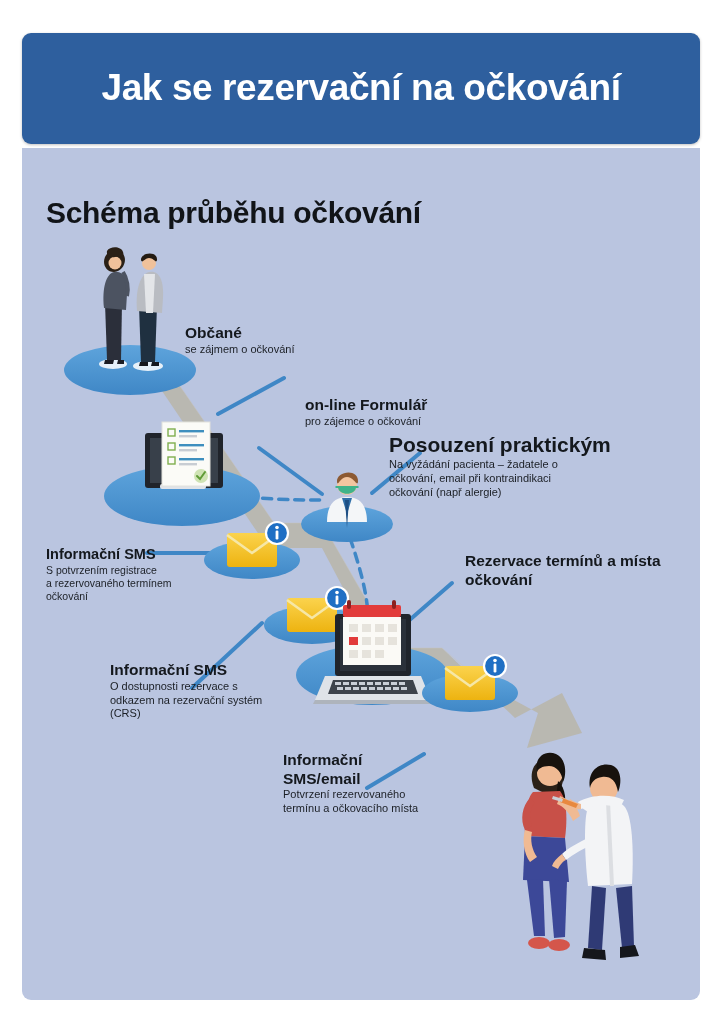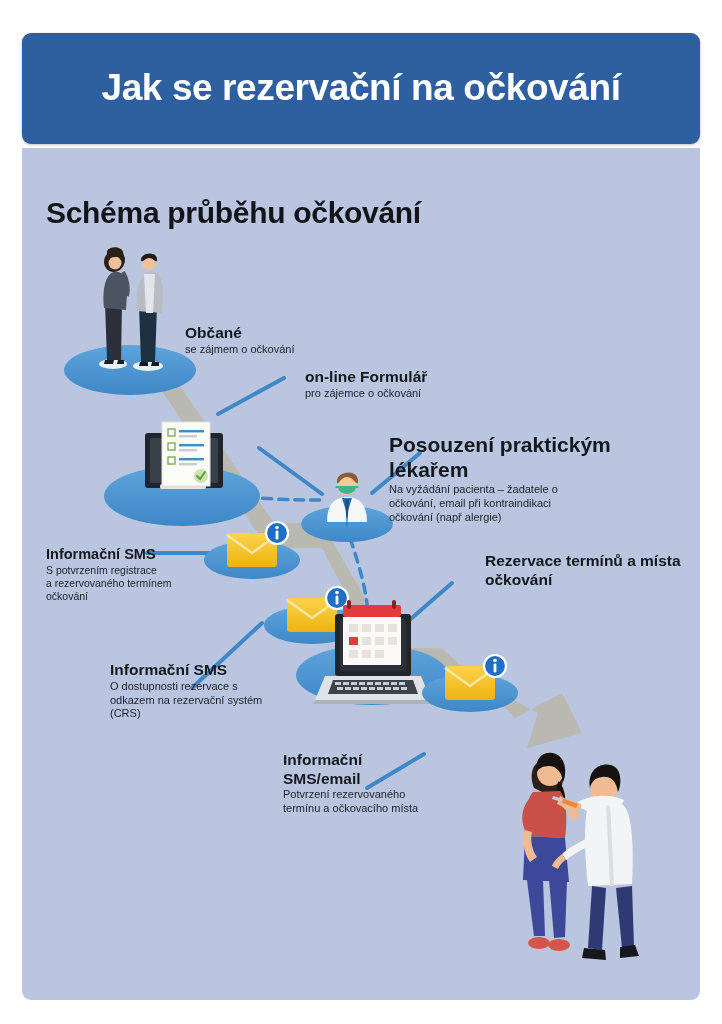--- a/index.html
+++ b/index.html
@@ -56,33 +56,33 @@
   }
   .callout .c-body{
     color:#1b1f25;
     line-height:1.26;
     margin:0;
   }
   .t-obcane{left:163px;top:176px;}
   .t-obcane .c-title{font-size:15.5px;}
   .t-obcane .c-body{font-size:11px;}
 
-  .t-formular{left:283px;top:220px;}
+  .t-formular{left:283px;top:248px;}
   .t-formular .c-title{font-size:15.5px;}
   .t-formular .c-body{font-size:11px;}
 
   .t-posouzeni{left:367px;top:285px;width:210px;}
   .t-posouzeni .c-title{font-size:21px;}
   .t-posouzeni .c-body{font-size:11px;}
 
   .t-sms1{left:24px;top:398px;width:180px;}
   .t-sms1 .c-title{font-size:14.5px;}
   .t-sms1 .c-body{font-size:10.5px;}
 
-  .t-rezervace{left:443px;top:404px;width:215px;margin-left:20px;}
+  .t-rezervace{left:443px;top:404px;width:215px;}
   .t-rezervace .c-title{font-size:15.5px;}
   .t-rezervace .c-body{font-size:11px;}
 
   .t-sms2{left:88px;top:513px;width:190px;}
   .t-sms2 .c-title{font-size:15.5px;}
   .t-sms2 .c-body{font-size:11px;}
 
   .t-sms3{left:261px;top:603px;width:180px;}
   .t-sms3 .c-title{font-size:15.5px;}
   .t-sms3 .c-body{font-size:11px;}
@@ -334,21 +334,20 @@
       <div class="c-body nowrap">se zájmem o očkování</div>
     </div>
 
     <div class="callout t-formular">
       <div class="c-title nowrap">on-line Formulář</div>
       <div class="c-body nowrap">pro zájemce o očkování</div>
     </div>
 
     <div class="callout t-posouzeni">
       <div class="c-title nowrap">Posouzení praktickým</div>
-      <div class="c-title nowrap">lékařem</div>
       <div class="c-body nowrap">Na vyžádání pacienta – žadatele o</div>
       <div class="c-body nowrap">očkování, email při kontraindikaci</div>
       <div class="c-body nowrap">očkování (např alergie)</div>
     </div>
 
     <div class="callout t-sms1">
       <div class="c-title nowrap">Informační SMS</div>
       <div class="c-body nowrap">S potvrzením registrace</div>
       <div class="c-body nowrap">a rezervovaného termínem</div>
       <div class="c-body nowrap">očkování</div>

